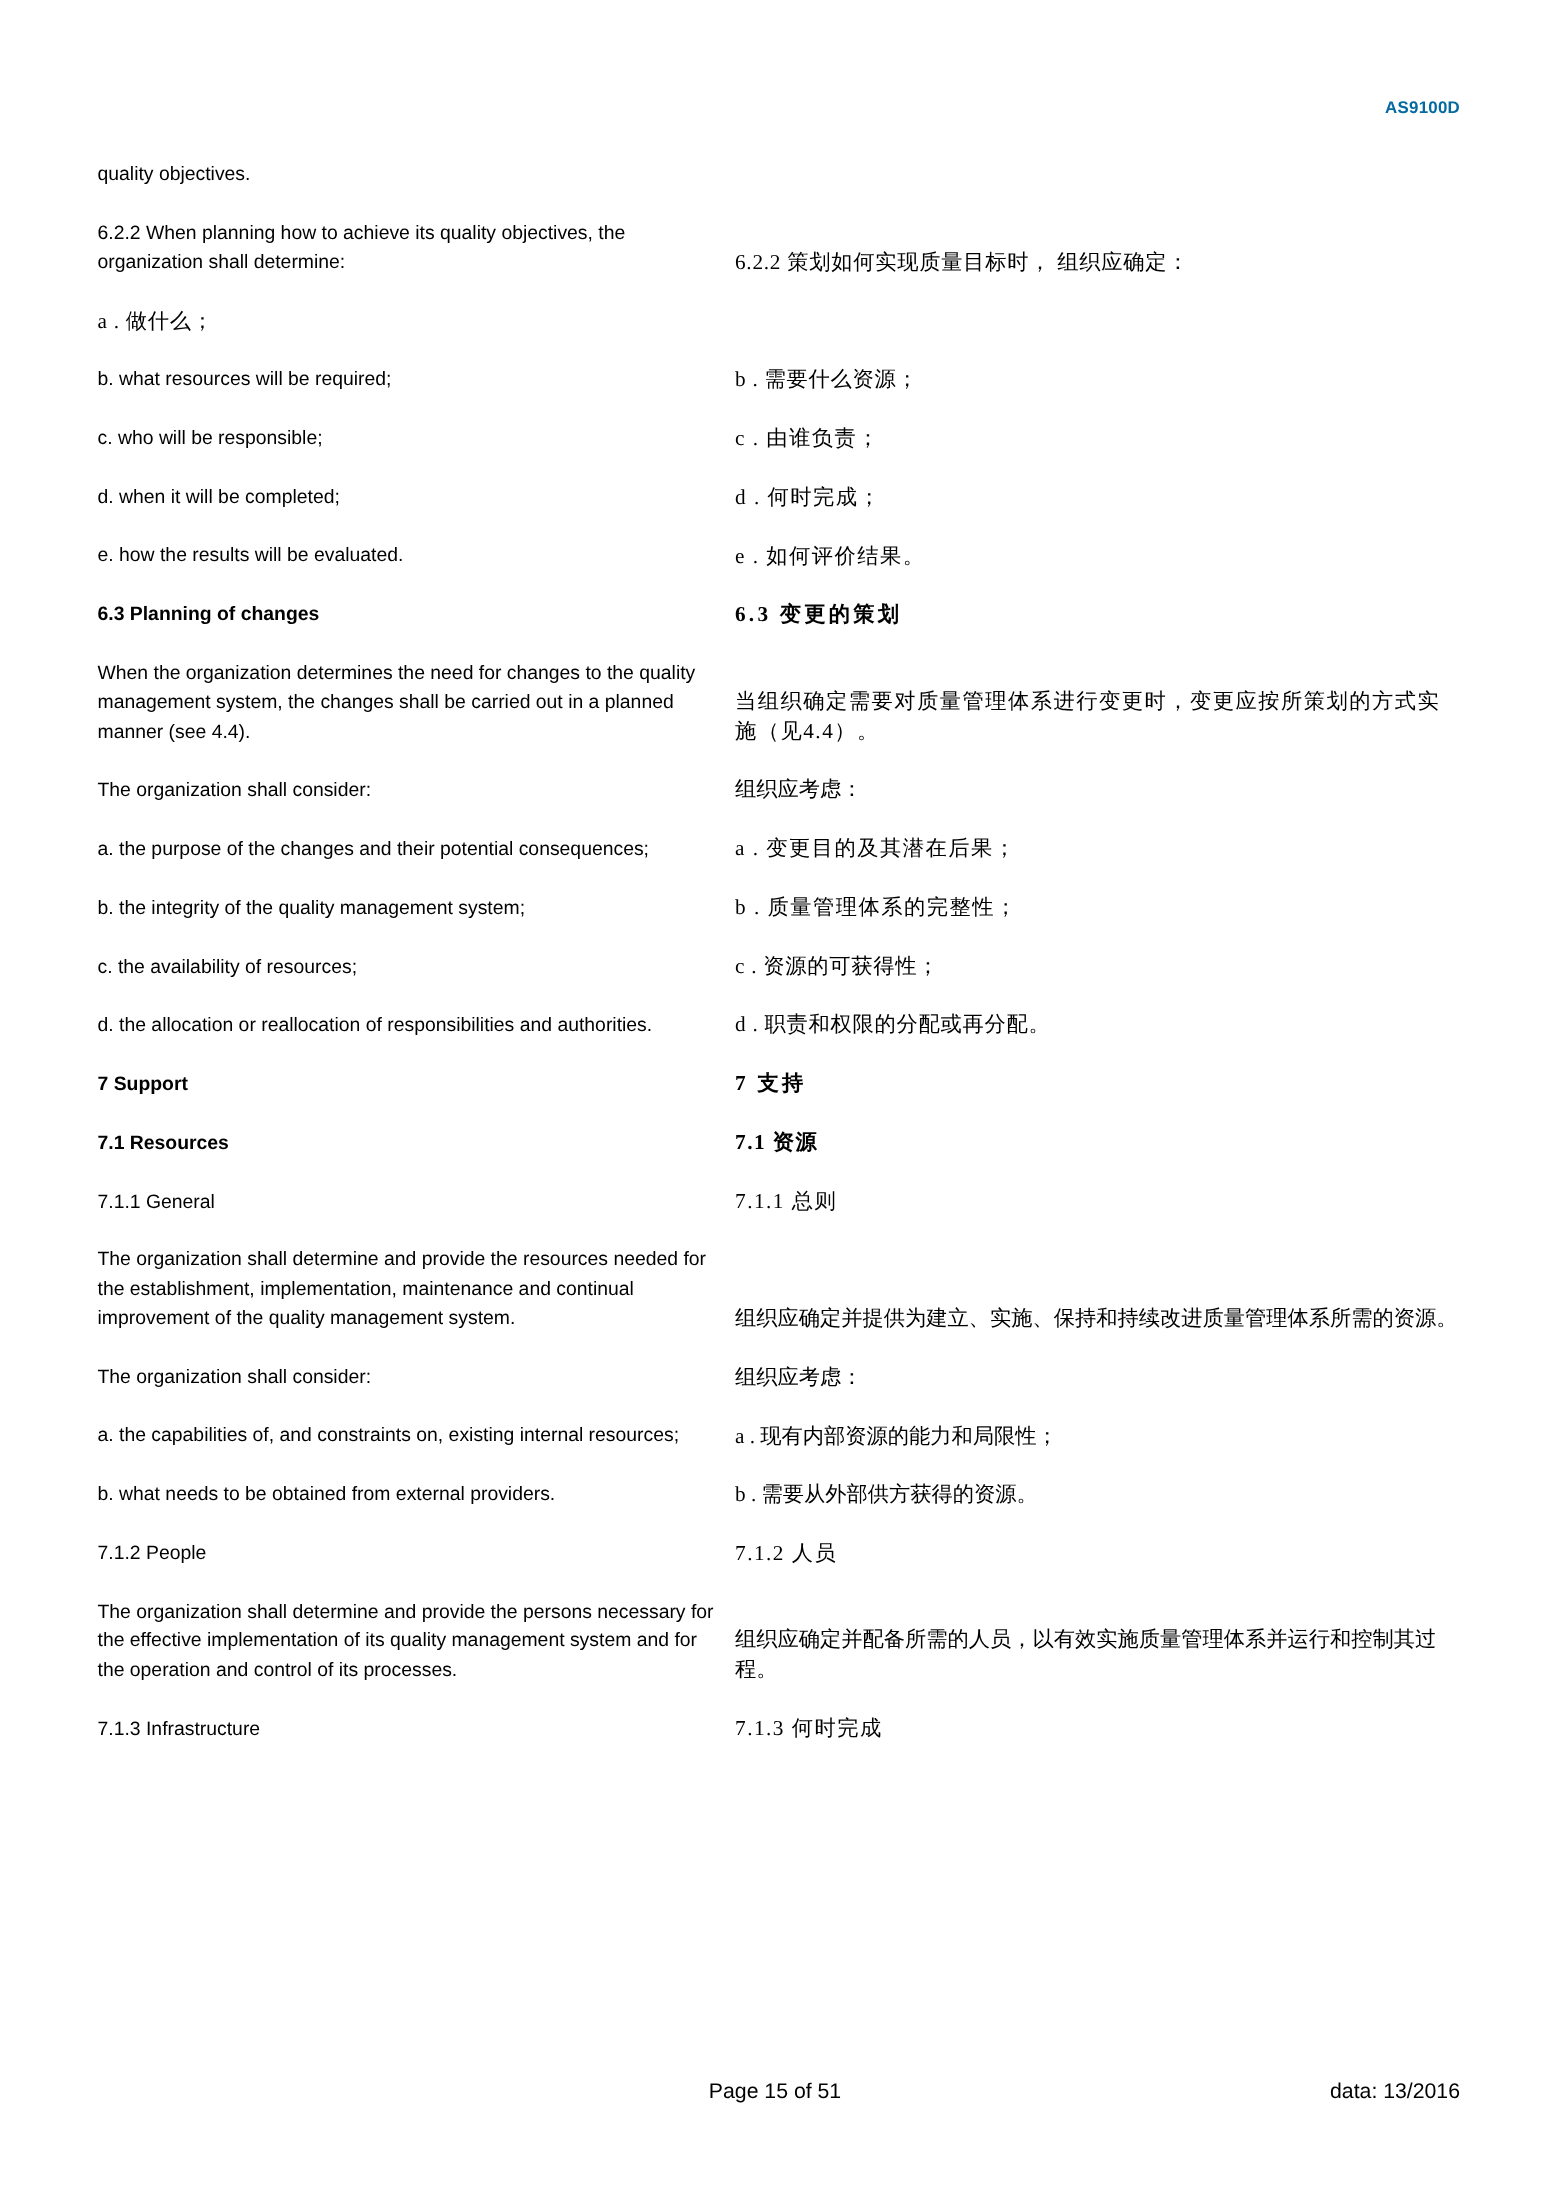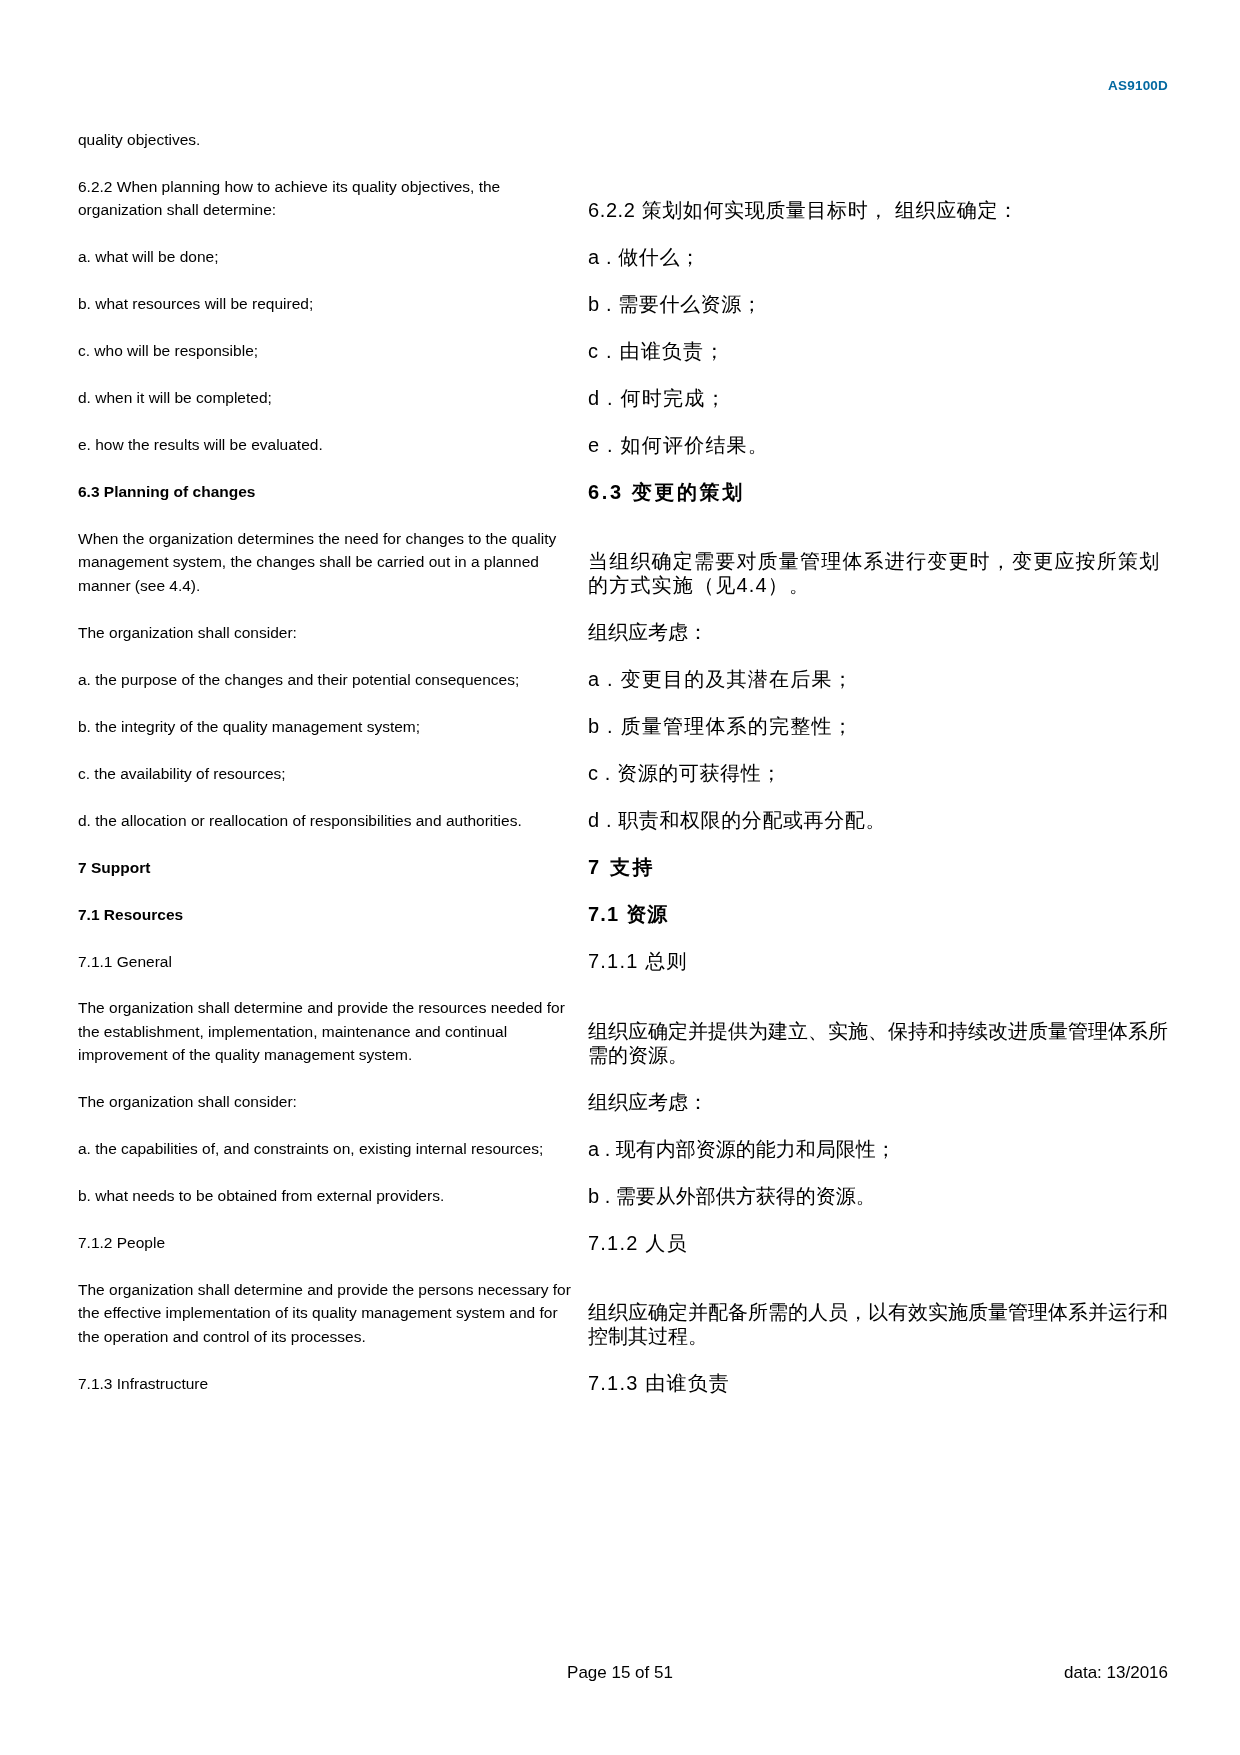--- a/index.html
+++ b/index.html
@@ -50,24 +50,24 @@
   .col-zh {
     width: 582px;
     box-sizing: border-box;
   }
   .en-text {
     font-size: 15.5px;
     line-height: 23.5px;
     color: #000;
   }
   .zh-text {
-    font-size: 20px;
+    font-size: 17px;
     line-height: 24px;
     color: #000;
-    font-family: Liberation Sans, sans-serif;
+    font-family: Liberation Serif, serif;
   }
   .bold {
     font-weight: bold;
   }
   .zh-sp {
     letter-spacing: 1.2px;
   }
   .zh-sp2 {
     letter-spacing: 2.6px;
   }
@@ -119,23 +119,20 @@
     <div class="row">
       <div class="col-en">
         <div class="en-text">6.2.2 When planning how to achieve its quality objectives, the organization shall determine:</div>
       </div>
       <div class="col-zh">
         <div class="zh-text zh-sp3">6.2.2 策划如何实现质量目标时， 组织应确定：</div>
       </div>
     </div>
 
     <div class="row">
-      <div class="col-en">
-        <div class="en-text">a. what will be done;</div>
-      </div>
       <div class="col-zh">
         <div class="zh-text zh-sp3">a . 做什么；</div>
       </div>
     </div>
 
     <div class="row">
       <div class="col-en">
         <div class="en-text">b. what resources will be required;</div>
       </div>
       <div class="col-zh">
@@ -312,21 +309,21 @@
       <div class="col-zh">
         <div class="zh-text">组织应确定并配备所需的人员，以有效实施质量管理体系并运行和控制其过程。</div>
       </div>
     </div>
 
     <div class="row">
       <div class="col-en">
         <div class="en-text">7.1.3 Infrastructure</div>
       </div>
       <div class="col-zh">
-        <div class="zh-text zh-sp">7.1.3 由谁负责</div>
+        <div class="zh-text zh-sp">7.1.3 何时完成</div>
       </div>
     </div>
 
   </div>
 
   <div class="footer">
     <div class="footer-page">Page 15 of 51</div>
     <div class="footer-date">data: 13/2016</div>
   </div>
 

